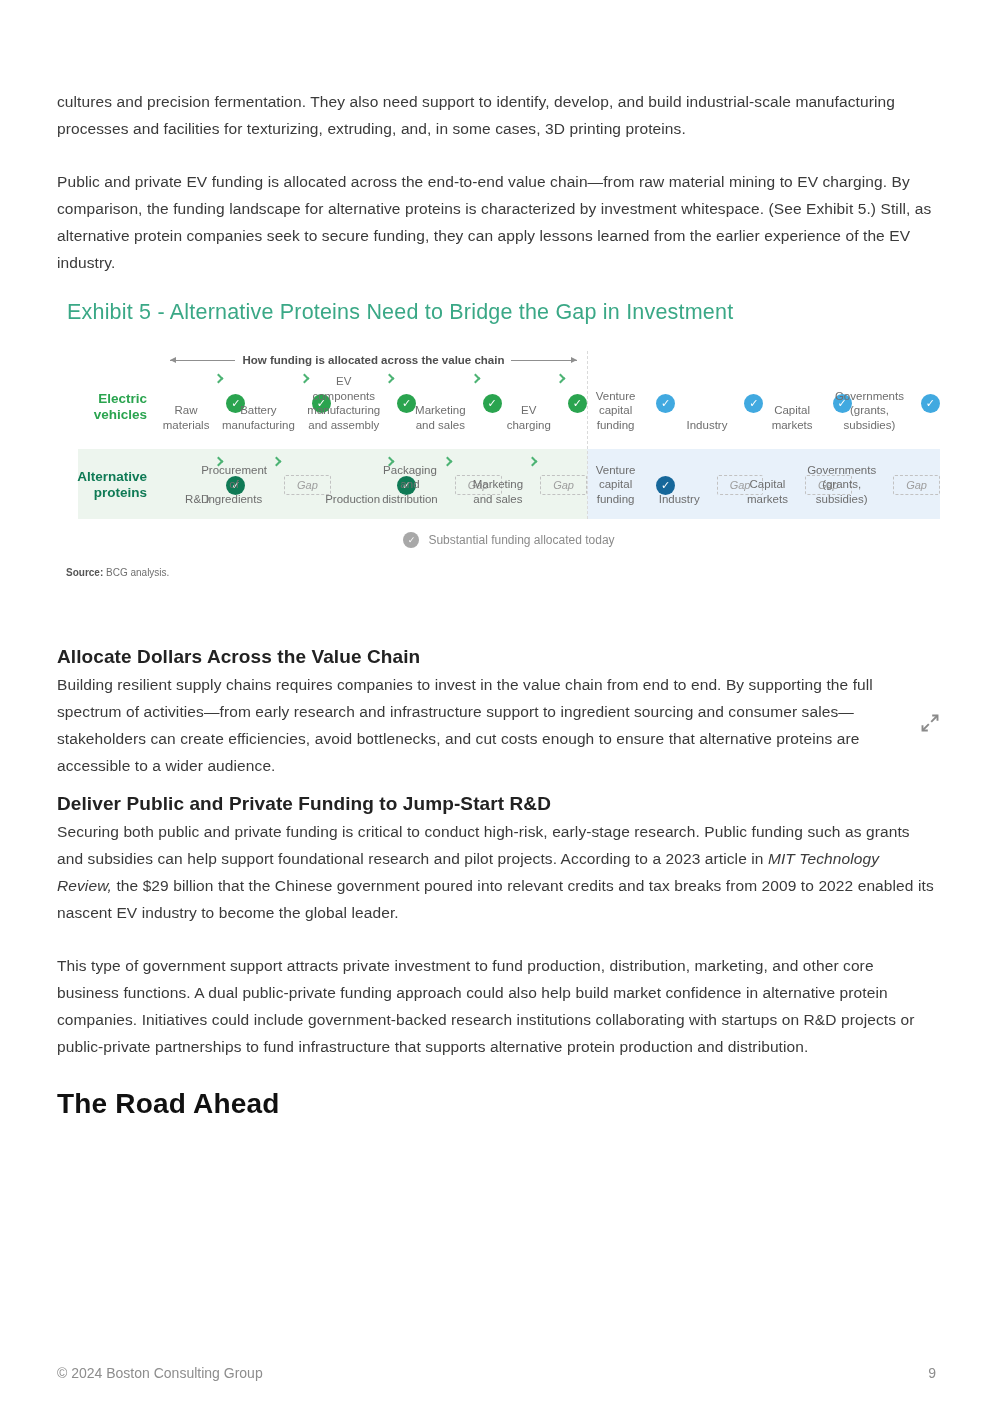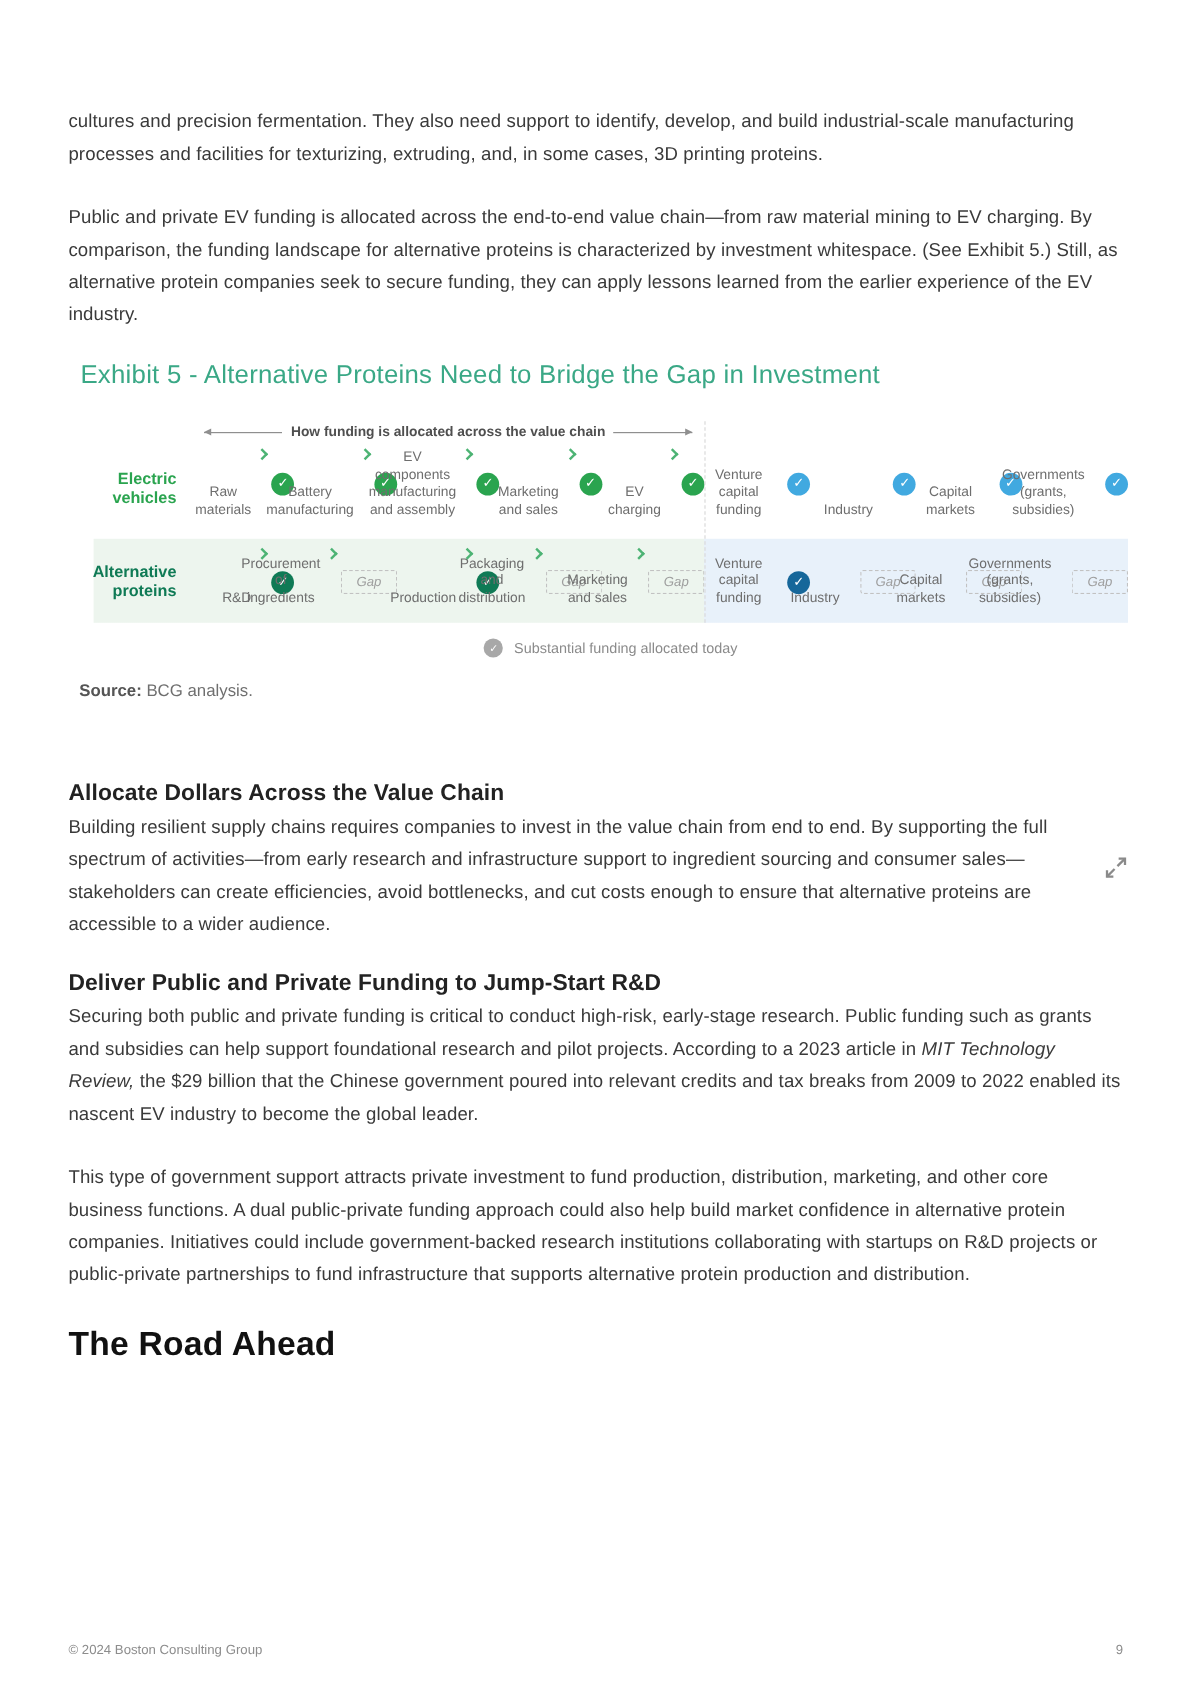--- a/index.html
+++ b/index.html
@@ -70,37 +70,37 @@
 
   .ev-row { margin-bottom:10px; }
   .alt-row { padding-top:8px; padding-bottom:6px;
              background:linear-gradient(to right, var(--panel-green) 0, var(--panel-green) 509px, var(--panel-blue) 509px); }
 
   
   .legend { display:flex; align-items:center; justify-content:center; gap:9px; margin-top:13px; }
   .legend-mark { width:16px; height:16px; border-radius:50%; background:var(--legend-gray); color:#fff;
                  font-size:9px; font-weight:bold; display:flex; align-items:center; justify-content:center; }
   .legend-text { font-size:12px; color:#8b8b8b; }
-  .source-line { margin-top:19px; font-size:14px; color:#6f6f6f; padding-left:9px; }
+  .source-line { margin-top:19px; font-size:10px; color:#6f6f6f; padding-left:9px; }
   .source-line b { color:#555; }
 
   .expand-btn { position:absolute; top:710px; right:50px; width:26px; height:26px; display:flex;
                 align-items:center; justify-content:center; cursor:pointer; background:none; border:none; }
 
   
   .h2 { font-size:19px; font-weight:bold; color:#222; letter-spacing:.1px; }
   .h2-1 { margin-top:68px; }
-  .h2-2 { margin-top:25px; }
+  .h2-2 { margin-top:14px; }
   .h2 + .para { margin-top:3px; }
   .h1 { margin-top:28px; font-size:28px; font-weight:bold; color:#111; letter-spacing:.2px; }
   .italic { font-style:italic; }
 
   
   .footer { position:absolute; left:57px; right:57px; bottom:24px; display:flex; justify-content:space-between;
-            font-size:11px; color:#8d8d8d; }
+            font-size:14px; color:#8d8d8d; }
 </style>
 </head>
 <body>
 
 <div class="page">
   <div class="content">
 
     <p class="para">cultures and precision fermentation. They also need support to identify, develop, and build industrial-scale manufacturing processes and facilities for texturizing, extruding, and, in some cases, 3D printing proteins.</p>
     <p class="para">Public and private EV funding is allocated across the end-to-end value chain—from raw material mining to EV charging. By comparison, the funding landscape for alternative proteins is characterized by investment whitespace. (See Exhibit 5.) Still, as alternative protein companies seek to secure funding, they can apply lessons learned from the earlier experience of the EV industry.</p>
 

